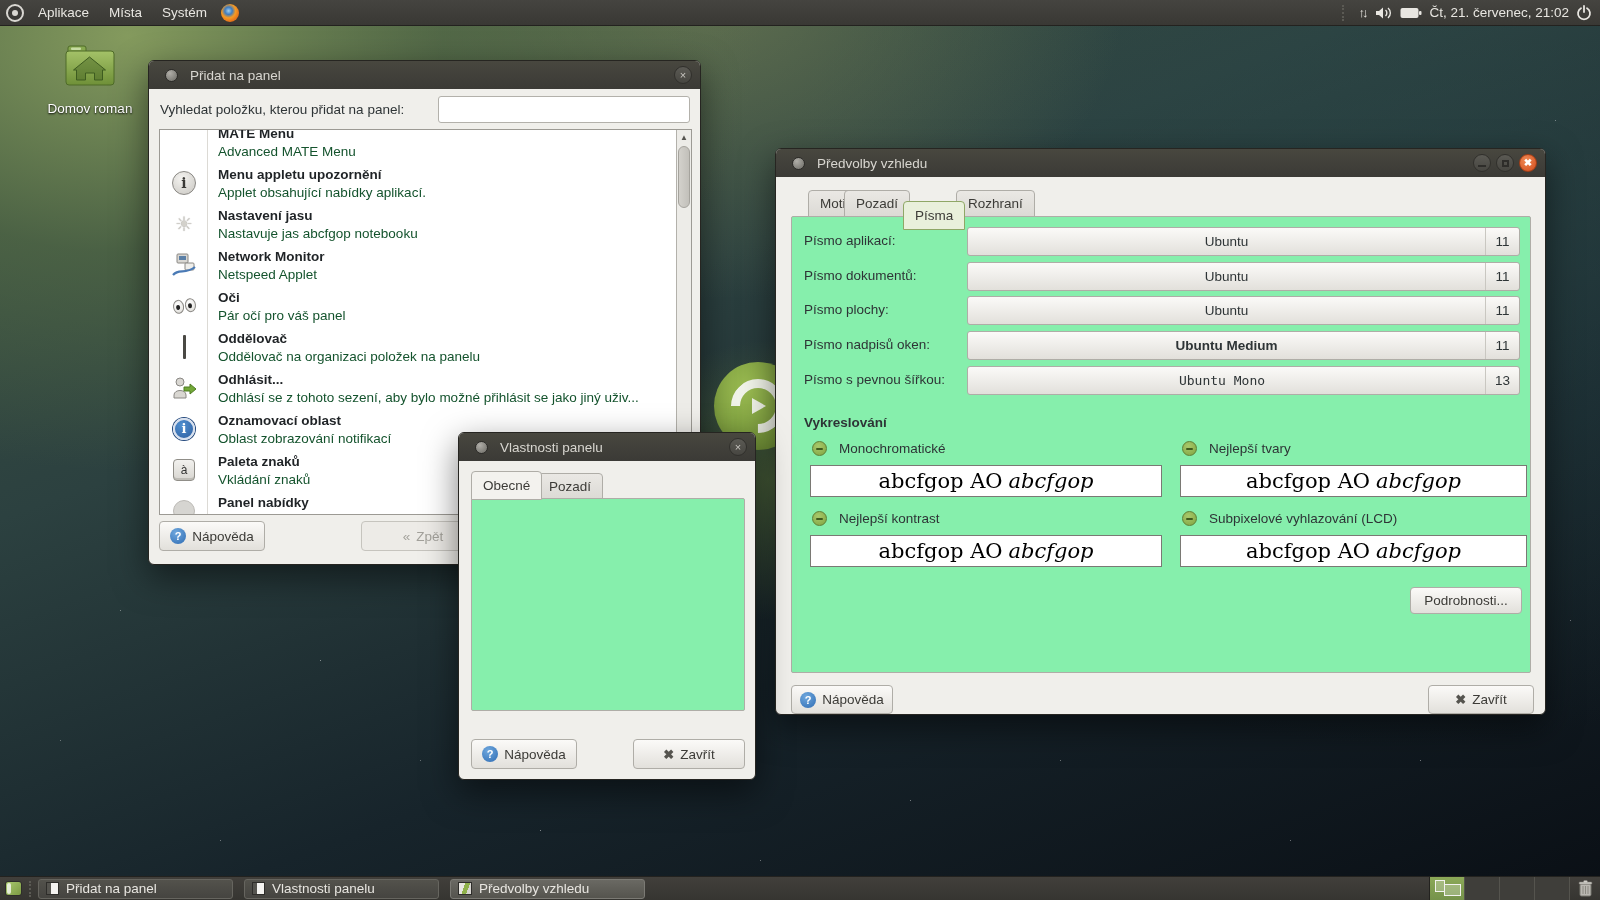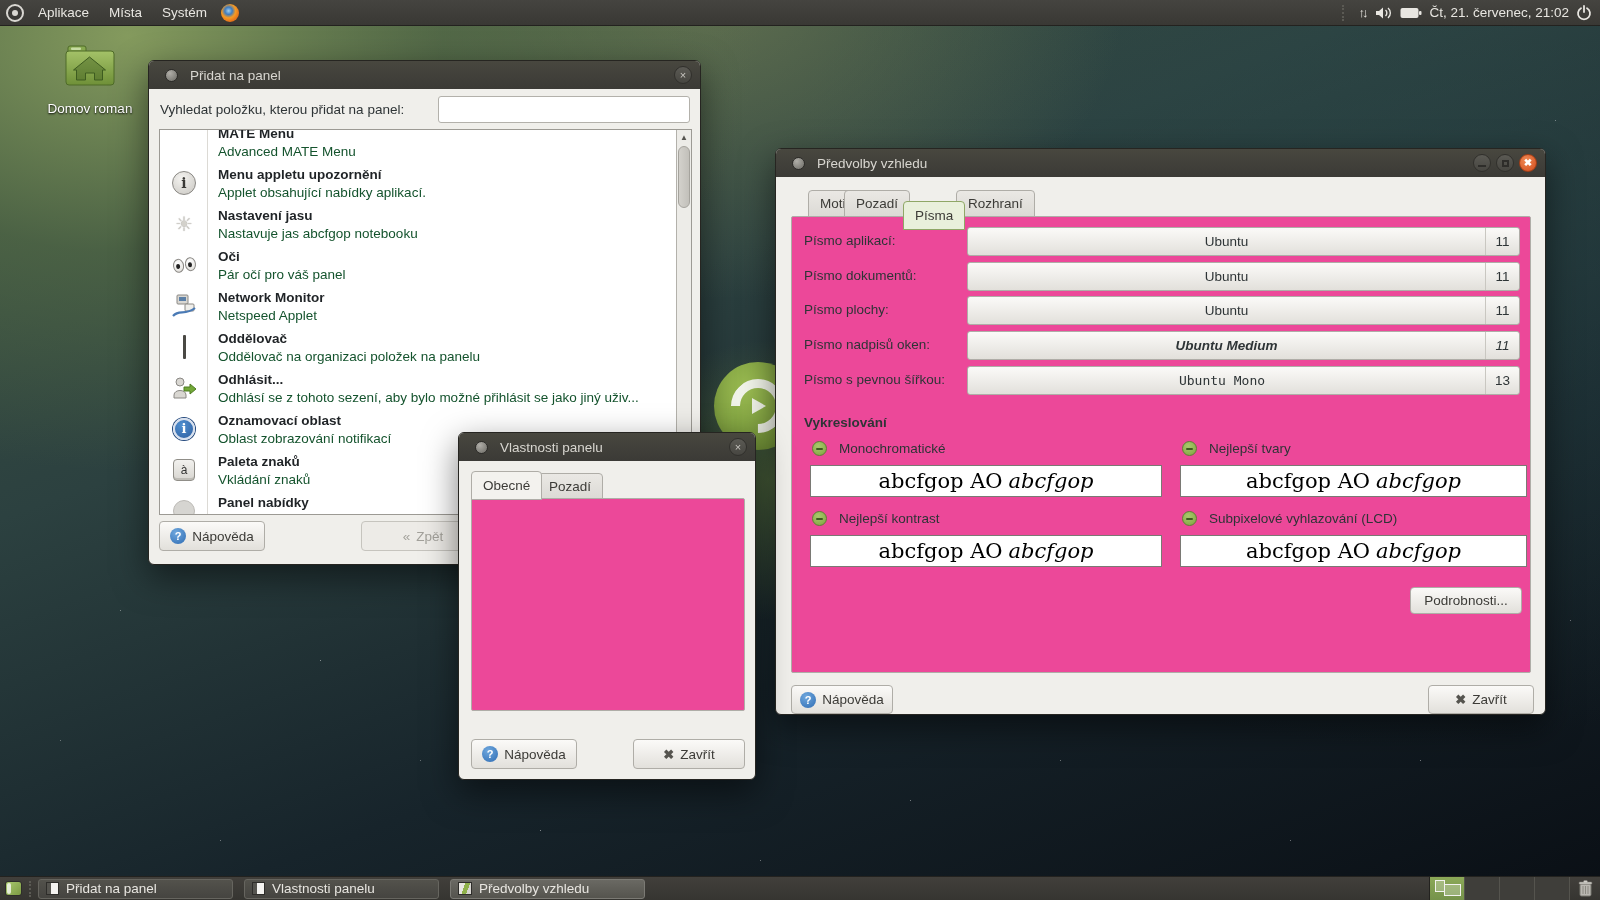--- a/index.html
+++ b/index.html
@@ -70,21 +70,21 @@
   .btn.disabled { background:#EDEBE7; color:#A3A19B; border-color:#C6C4BE; }
   .help-badge { width:16px; height:16px; border-radius:50%; background:radial-gradient(circle at 38% 30%, #6FA8DE, #2F6CB3);
     color:#fff; font-weight:bold; font-size:11px; display:flex; align-items:center; justify-content:center; }
   .x-glyph { color:#55544F; font-size:13px; font-weight:bold; }
 
   .tab { position:absolute; height:27px; display:flex; align-items:center; padding:0 11px;
     background:linear-gradient(#EAE8E4,#DCDAD5); border:1px solid #AFADA7; border-radius:4px 4px 0 0;
     color:#3C3B37; z-index:2; }
   .tab.active { background:#F3F2EE; height:29px; z-index:4; }
   .tab.active-green { background:#E9F0DB; border-color:#8FA766; height:29px; z-index:4; }
-  .frame { position:absolute; border:1px solid #AFADA7; border-radius:2px; background:#ec4899; z-index:3; }
+  .frame { position:absolute; border:1px solid #AFADA7; border-radius:2px; background:#86efac; z-index:3; }
 
   
   #win-add { left:148px; top:60px; width:553px; height:505px; z-index:10; }
   .search-label { position:absolute; left:11px; top:41px; }
   .search-input { position:absolute; left:289px; top:35px; width:252px; height:27px; background:#fff;
     border:1px solid #B3B1AB; border-radius:3px; font-size:13.5px; padding:0 6px; }
   .applet-list { position:absolute; left:10px; top:68px; width:533px; height:386px; background:#fff;
     border:1px solid #9C9A94; overflow:hidden; }
   .applet-list .icon-sep { position:absolute; left:47px; top:0; bottom:0; width:1px; background:#DCDAD5; }
   .rows { position:absolute; left:0; top:-9px; right:15px; }
@@ -270,39 +270,39 @@
         </div>
         <div class="row">
           <span class="ic">
               <span class="ico-sun">☀</span>
             </span>
           <div class="t">Nastavení jasu</div>
           <div class="d">Nastavuje jas abcfgop notebooku</div>
         </div>
         <div class="row">
           <span class="ic">
-              <span class="ico-eyes">
-                <i></i>
-                <i></i>
-              </span>
-            </span>
-          <div class="t">Oči</div>
-          <div class="d">Pár očí pro váš panel</div>
-        </div>
-        <div class="row">
-          <span class="ic">
             <svg width="26" height="26" viewBox="0 0 26 26">
                 <rect x="6" y="2" width="11" height="9" rx="1" fill="#D9D7D2" stroke="#8A8884"></rect>
             <rect x="8" y="4" width="7" height="4" fill="#5B7FA6"></rect>
                 <rect x="14" y="11" width="9" height="7" rx="1" fill="#EFEEEA" stroke="#8A8884"></rect>
             <path d="M2 23 C8 16 14 23 24 15" stroke="#4A7AB5" stroke-width="2.2" fill="none"></path>
               </svg>
           </span>
           <div class="t">Network Monitor</div>
           <div class="d">Netspeed Applet</div>
+        </div>
+        <div class="row">
+          <span class="ic">
+              <span class="ico-eyes">
+                <i></i>
+                <i></i>
+              </span>
+            </span>
+          <div class="t">Oči</div>
+          <div class="d">Pár očí pro váš panel</div>
         </div>
         <div class="row">
           <span class="ic">
               <span class="ico-separator"></span>
             </span>
           <div class="t">Oddělovač</div>
           <div class="d">Oddělovač na organizaci položek na panelu</div>
         </div>
         <div class="row">
           <span class="ic">
@@ -438,21 +438,21 @@
       <div class="font-btn" style="top:45px;">
         <span class="fname">Ubuntu</span>
         <span class="fsize">11</span>
       </div>
       <div class="font-row-label" style="top:85px;">Písmo plochy:</div>
       <div class="font-btn" style="top:79px;">
         <span class="fname">Ubuntu</span>
         <span class="fsize">11</span>
       </div>
       <div class="font-row-label" style="top:120px;">Písmo nadpisů oken:</div>
-      <div class="font-btn" style="top:114px;font-style:italic;">
+      <div class="font-btn" style="top:114px;">
         <span class="fname" style="font-weight:bold">Ubuntu Medium</span>
         <span class="fsize">11</span>
       </div>
       <div class="font-row-label" style="top:155px;">Písmo s pevnou šířkou:</div>
       <div class="font-btn" style="top:149px;gap:9px;">
         <span class="fname" style="font-family:'DejaVu Sans Mono', monospace; font-size:13px;">Ubuntu Mono</span>
         <span class="fsize">13</span>
       </div>
 
       <div class="bold-label" style="position:absolute; left:12px; top:198px;">Vykreslování</div>

